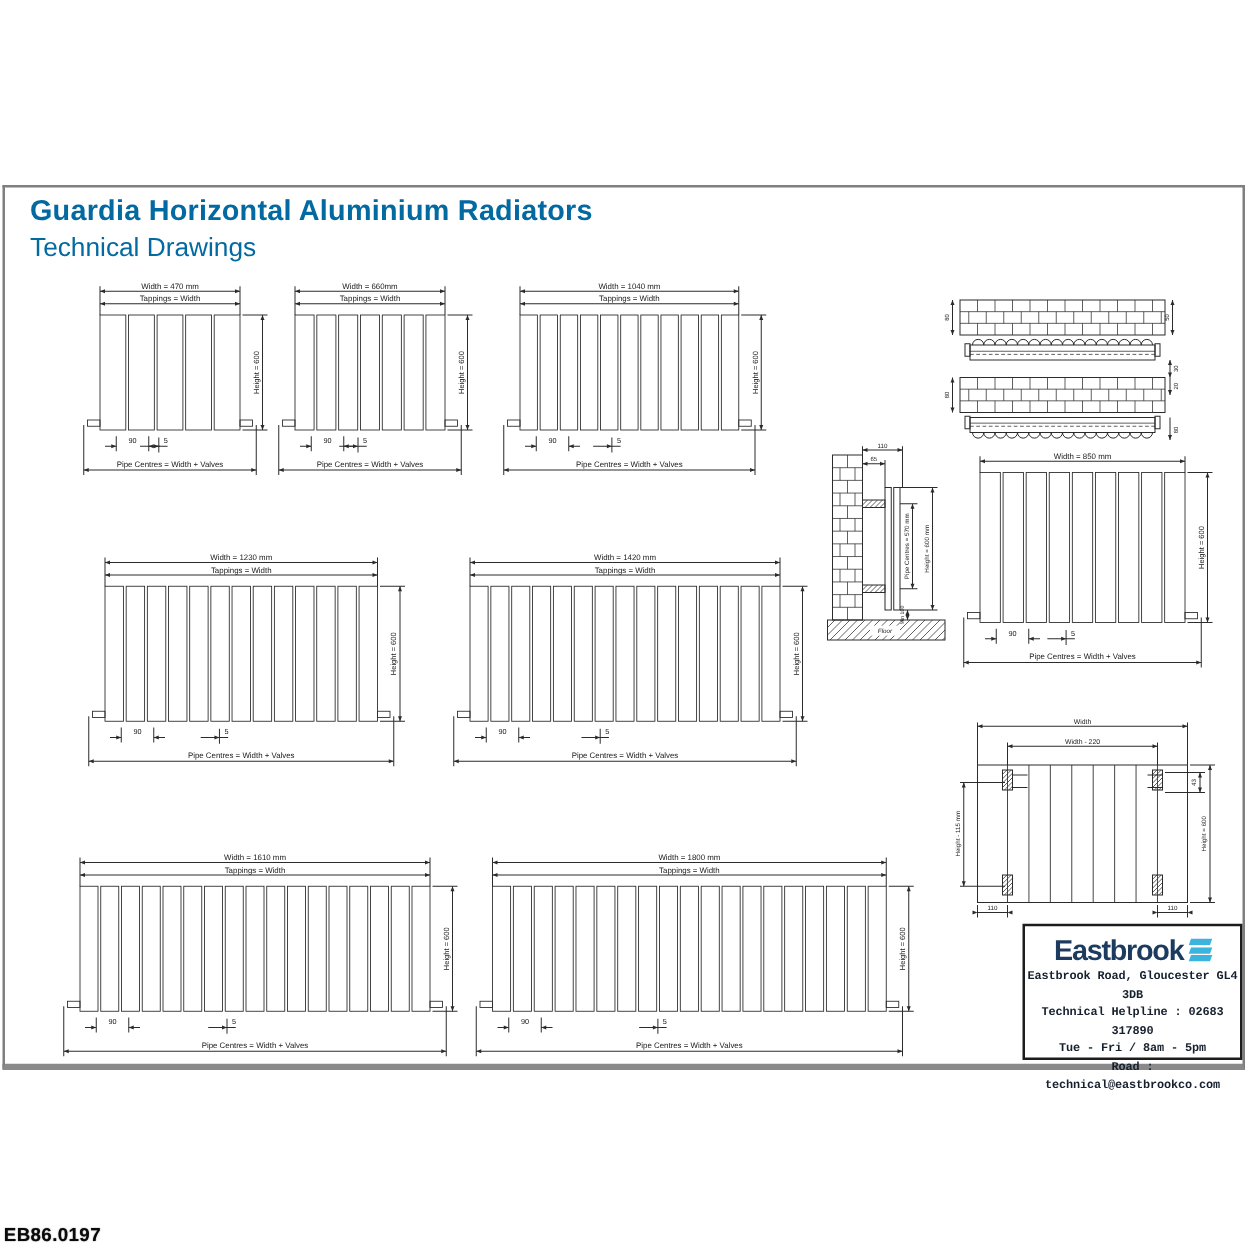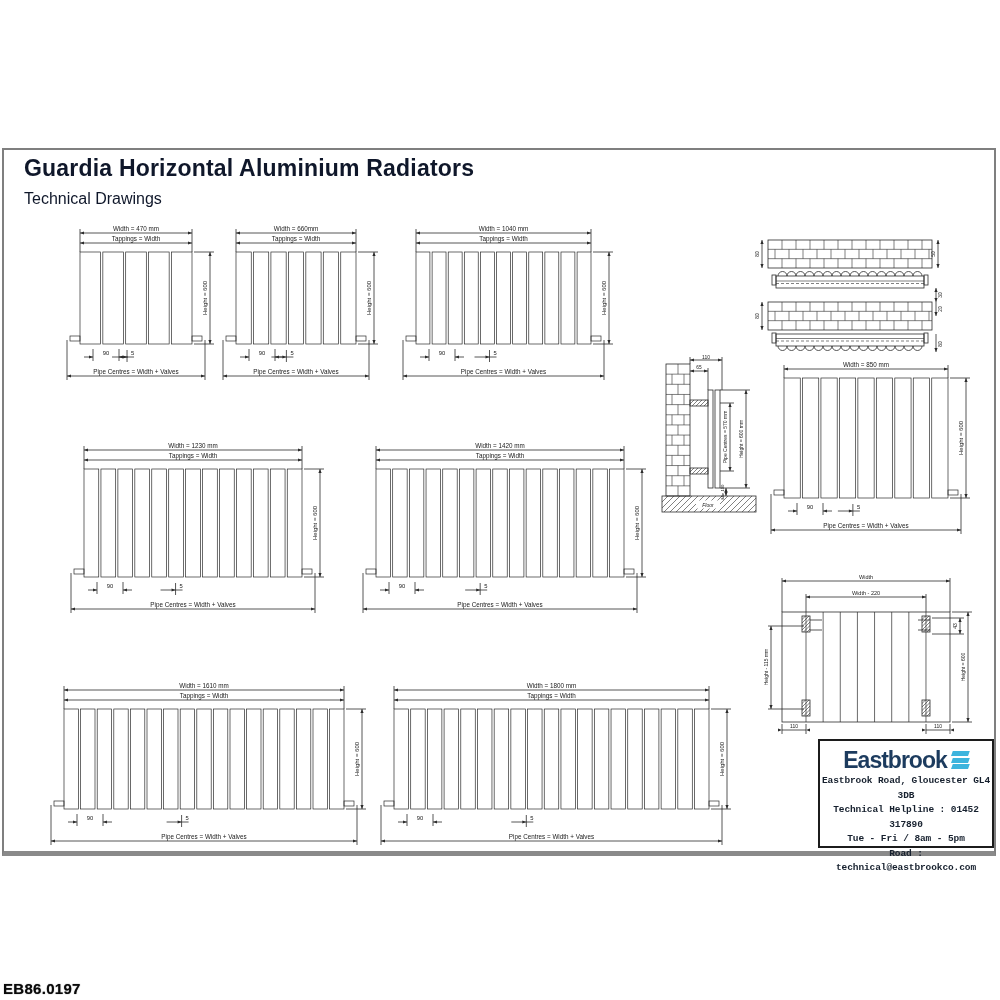--- a/index.html
+++ b/index.html
@@ -1,22 +1,22 @@
 <!DOCTYPE html>
 <html><head>
 <meta charset="utf-8">
 <style>
   html,body{margin:0;padding:0;background:#fff;}
   .page{position:relative;width:1000px;height:1000px;background:#fff;overflow:hidden;
         font-family:"Liberation Sans",sans-serif;}
   .frame{position:absolute;left:2px;top:148px;width:990px;height:701px;
          border:2px solid #7f7f7f;border-bottom:5px solid #8a8a8a;background:#fff;}
-  .titleblock{position:absolute;left:24px;top:153px;color:#0f172a;}
+  .titleblock{position:absolute;left:24px;top:153px;color:#0369a1;}
   .title{font-size:23px;font-weight:bold;line-height:31px;letter-spacing:.2px;}
-  .subtitle{font-size:16px;font-weight:normal;line-height:29px;}
+  .subtitle{font-size:21px;font-weight:normal;line-height:29px;}
   .rad,.panelblk{position:absolute;}
   #xsec{position:absolute;left:750px;top:238px;}
   #sideview{position:absolute;left:660px;top:354px;}
   #bracket{position:absolute;left:760px;top:570px;}
   .infobox{position:absolute;left:818px;top:739px;width:172px;height:100px;
            border:2px solid #1c1c1c;background:#fff;text-align:center;padding-top:5px;}
   .brandrow{display:flex;align-items:center;justify-content:center;gap:5px;height:28px;}
   .brand{font-size:23px;font-weight:bold;color:#1c3b5e;letter-spacing:-1px;}
   .brandicon{display:flex;flex-direction:column;gap:2px;}
   .brandicon span{display:block;width:17px;height:4.5px;background:#3db4dd;transform:skewX(-20deg);}
@@ -777,19 +777,19 @@
   <div class="infobox">
     <div class="brandrow">
       <span class="brand">Eastbrook</span>
       <span class="brandicon">
         <span></span>
           <span></span>
           <span></span>
       </span>
     </div>
     <div class="infoline">Eastbrook Road, Gloucester GL4 3DB</div>
-    <div class="infoline">Technical Helpline : 01452 317890</div>
+    <div class="infoline">Technical Helpline : 02683 317890</div>
     <div class="infoline">Tue - Fri / 8am - 5pm</div>
     <div class="infoline">Road : technical@eastbrookco.com</div>
   </div>
 
   <div class="doccode">EB86.0197</div>
 </div>
 
 </body></html>

